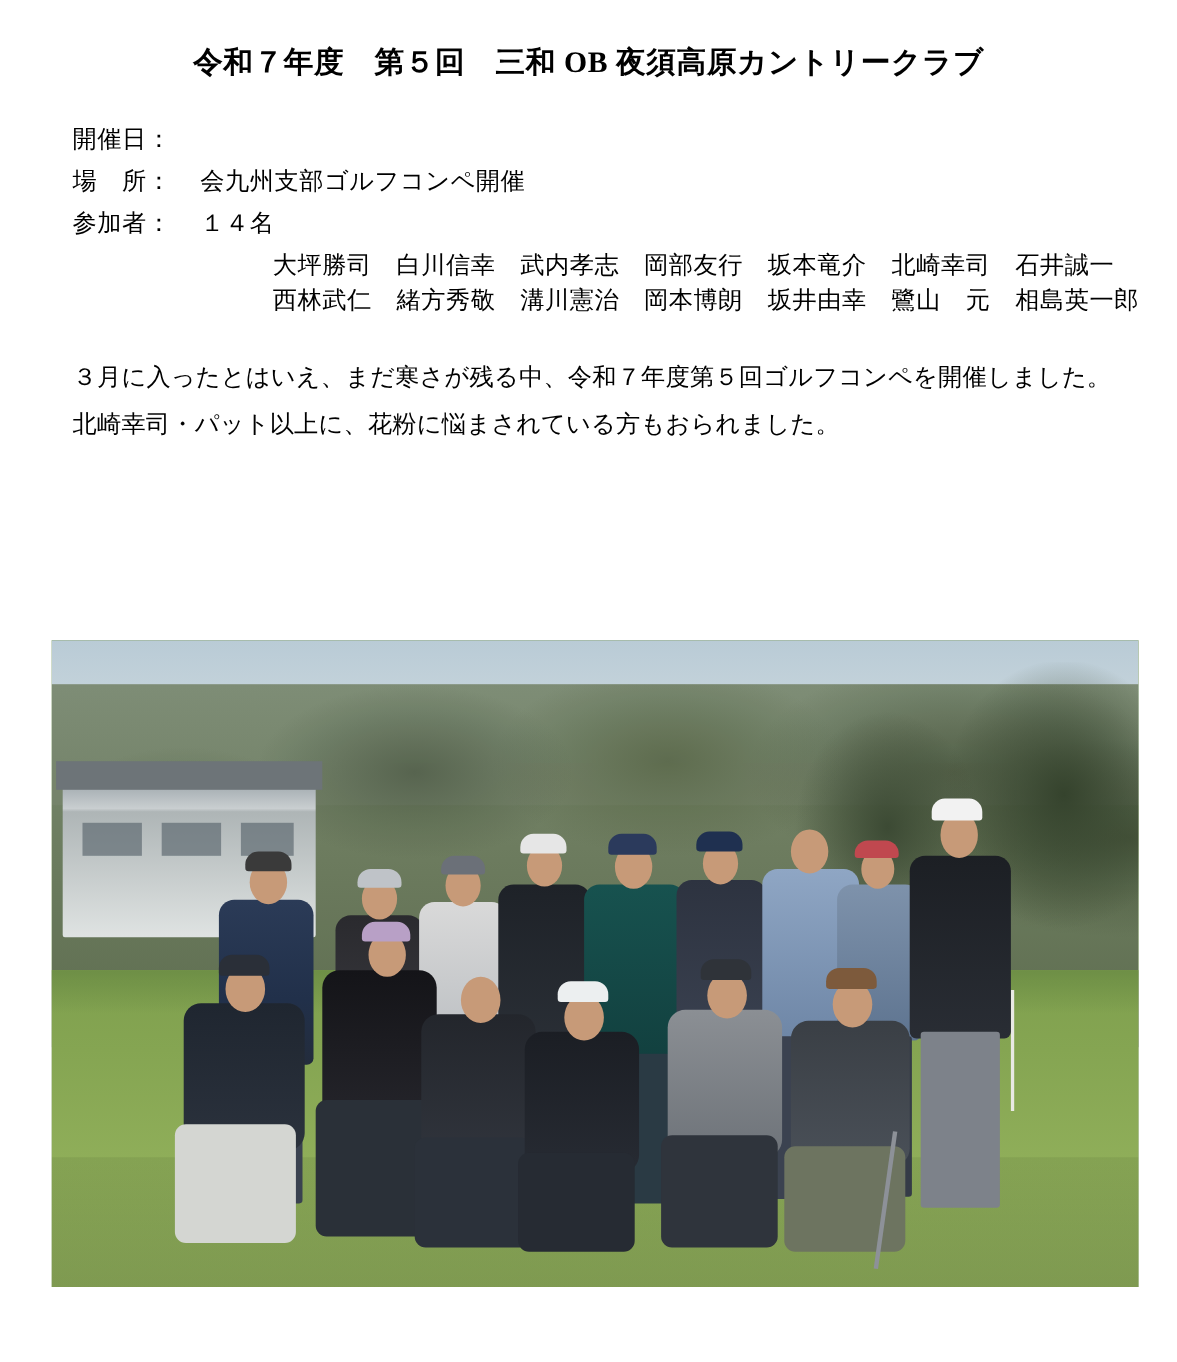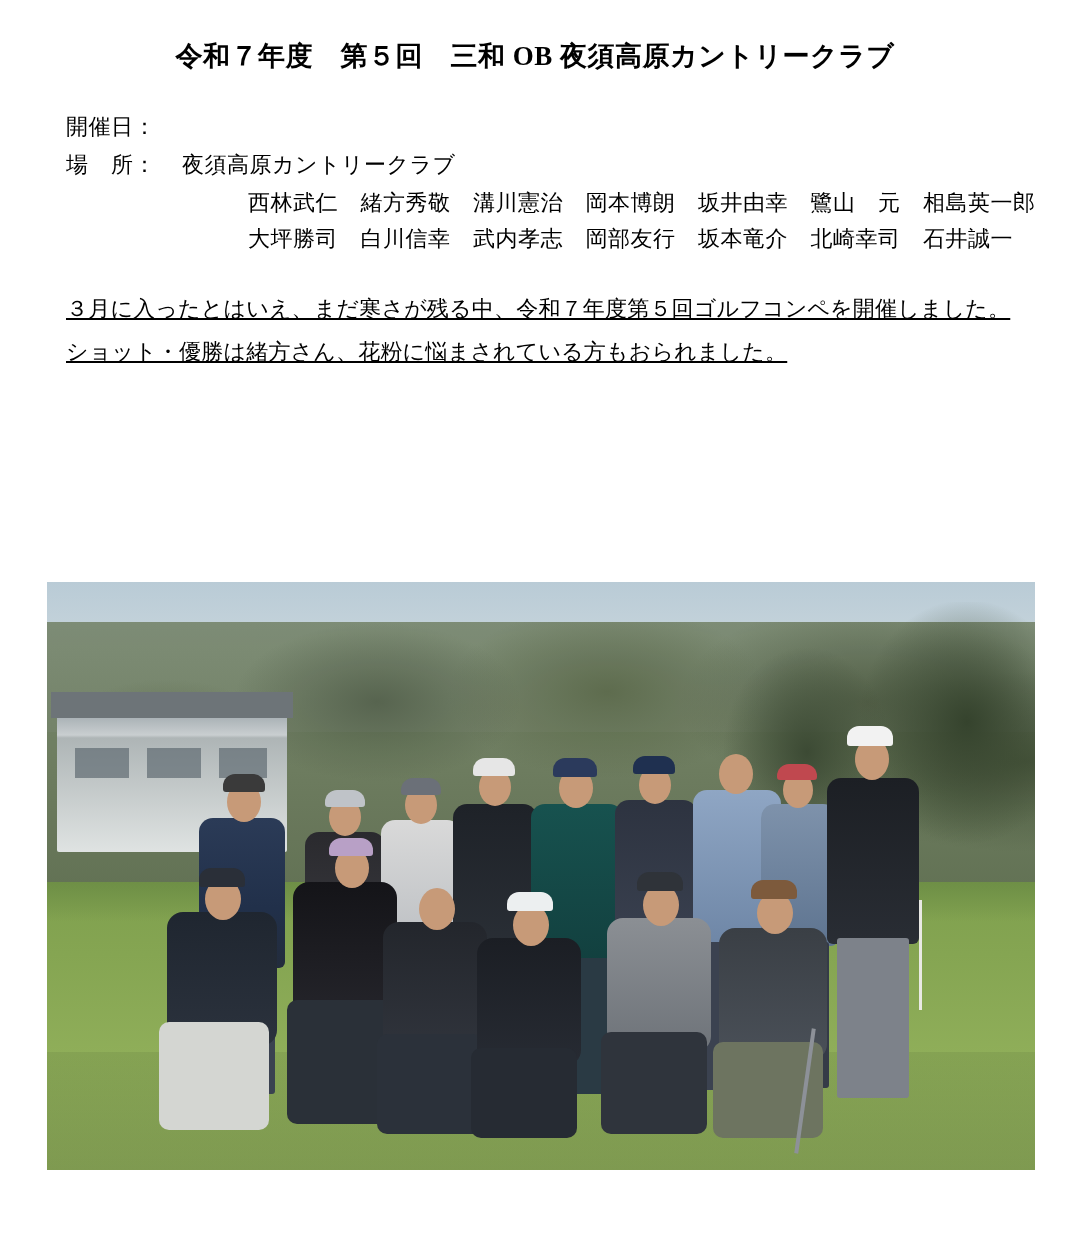--- a/index.html
+++ b/index.html
@@ -66,21 +66,20 @@
 
   .body-text {
     margin-top: 40px;
     padding-left: 66px;
     font-size: 22px;
     line-height: 1.75;
   }
   .body-text p {
     margin: 0 0 4px 0;
     letter-spacing: 0.2px;
-    text-decoration: underline;
   }
   .result-line {
     margin-top: 12px !important;
     letter-spacing: 0.2px;
   }
 
   .photo-wrap {
     position: absolute;
     left: 47px;
     top: 544px;
@@ -191,29 +190,33 @@
 <div class="page">
 
   <h1 class="title">令和７年度　第５回　三和 OB 夜須高原カントリークラブ</h1>
 
   <div class="info-block">
     <div class="info-row">
       <span class="info-label">開催日：</span>
     </div>
     <div class="info-row">
       <span class="info-label">場　所：</span>
-      <span class="info-value">夜須高原カントリークラブ</span>
+      <span class="info-value">会九州支部ゴルフコンペ開催</span>
     </div>
+    <div class="info-row">
+      <span class="info-label">参加者：</span>
+      <span class="info-value">１４名</span>
+    </div>
+    <div class="names-line second">大坪勝司　白川信幸　武内孝志　岡部友行　坂本竜介　北崎幸司　石井誠一</div>
     <div class="names-line">西林武仁　緒方秀敬　溝川憲治　岡本博朗　坂井由幸　鷺山　元　相島英一郎</div>
-    <div class="names-line second">大坪勝司　白川信幸　武内孝志　岡部友行　坂本竜介　北崎幸司　石井誠一</div>
   </div>
 
   <div class="body-text">
     <p>３月に入ったとはいえ、まだ寒さが残る中、令和７年度第５回ゴルフコンペを開催しました。</p>
-    <p>ショット・優勝は緒方さん、花粉に悩まされている方もおられました。</p>
+    <p>北崎幸司・パット以上に、花粉に悩まされている方もおられました。</p>
   </div>
 
   <div class="photo-wrap">
     <div class="photo">
       <div class="sky"></div>
       <div class="treeline"></div>
       <div class="tree-dark"></div>
 
       <div class="building">
         <div class="roof"></div>

